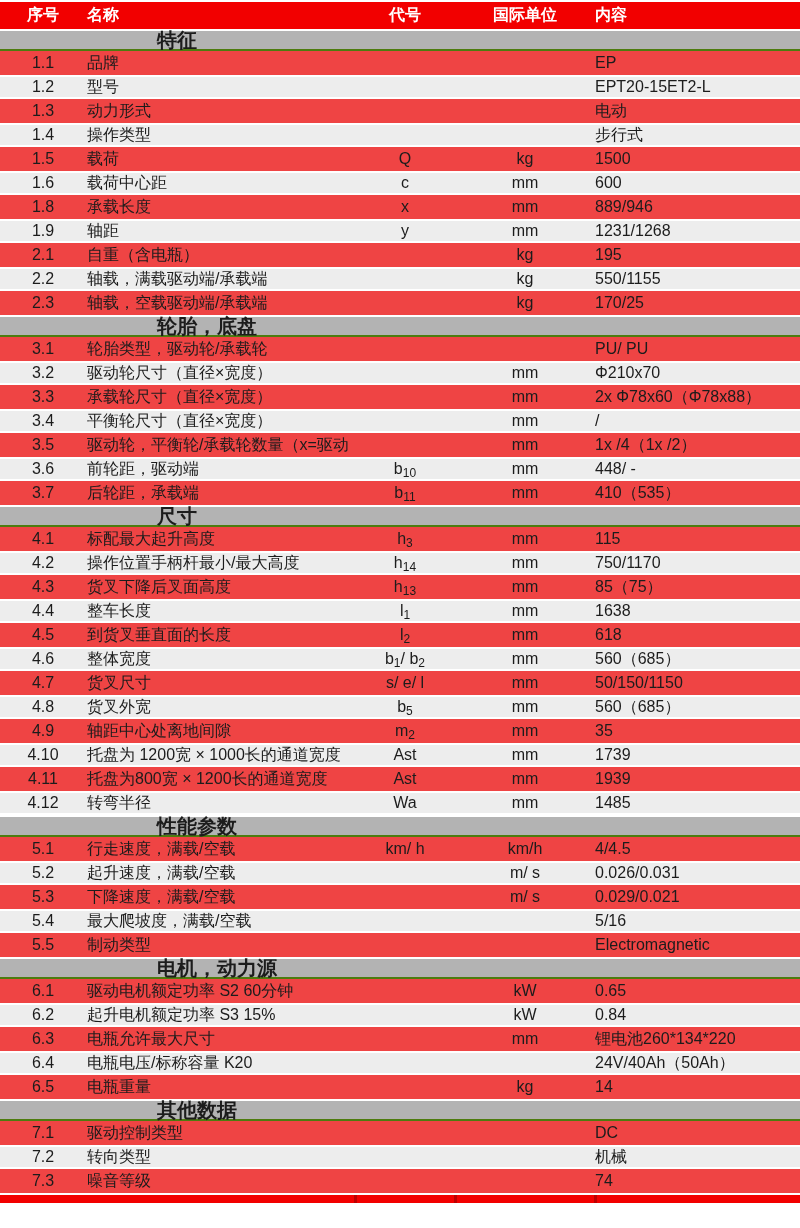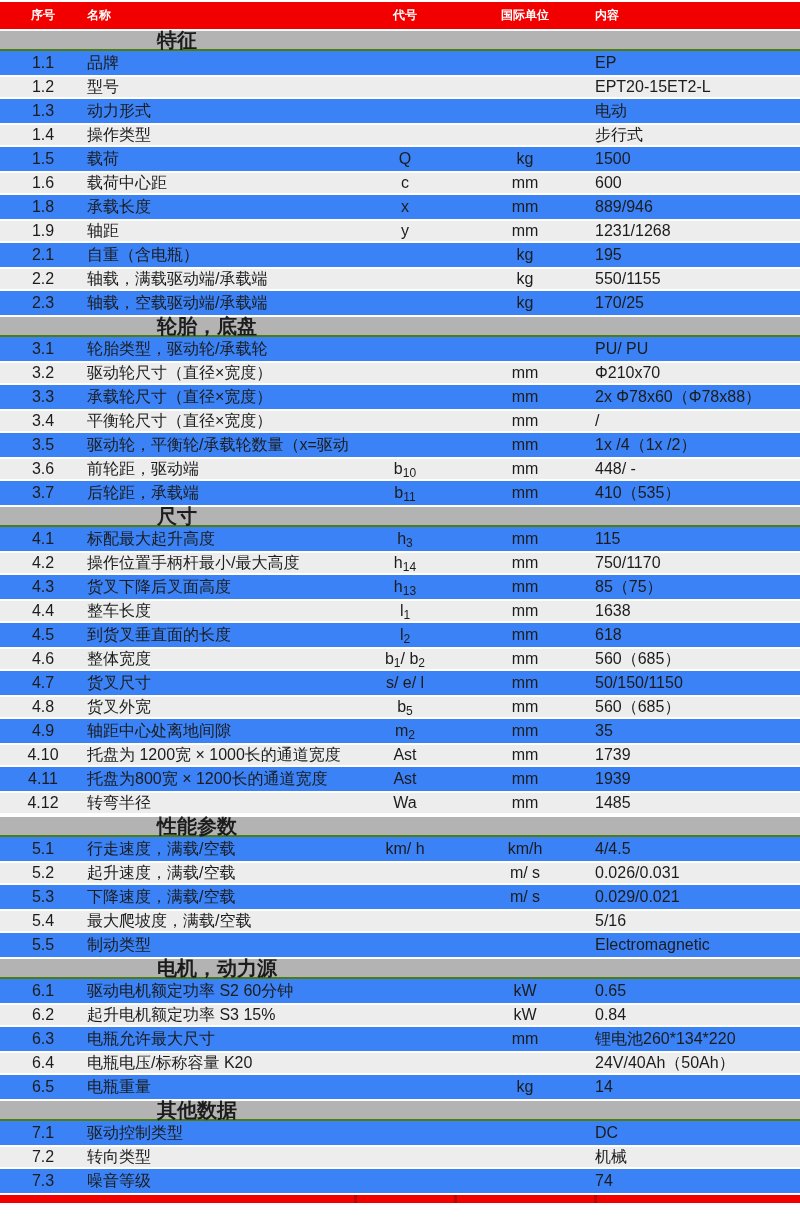--- a/index.html
+++ b/index.html
@@ -15,21 +15,21 @@
 
   
   .thead {
     display: flex;
     align-items: center;
     height: 27px;
     margin-top: 2px;
     background: #f20000;
     color: #ffffff;
     font-weight: bold;
-    font-size: 12px;
+    font-size: 16px;
   }
 
   
   .c-no    { width: 86px;  text-align: center; flex: 0 0 auto; }
   .c-name  { flex: 1 1 auto; text-align: left; padding-left: 1px; }
   .c-code  { width: 100px; text-align: center; flex: 0 0 auto; }
   .c-unit  { width: 140px; text-align: center; flex: 0 0 auto; }
   .c-value { width: 205px; text-align: left; flex: 0 0 auto; }
 
   
@@ -46,21 +46,21 @@
     font-size: 20px;
   }
 
   
   .row {
     box-sizing: border-box;
     display: flex;
     align-items: center;
     height: 24px;
     font-size: 16px;
-    background: #3b82f6;
+    background: #ef4444;
   }
   .row.alt {
     background: #ededed;
     border-top: 2px solid #ffffff;
     border-bottom: 2px solid #ffffff;
   }
   .row sub { font-size: 12px; vertical-align: -3px; line-height: 0; }
 
   
   .bottom-bar {

